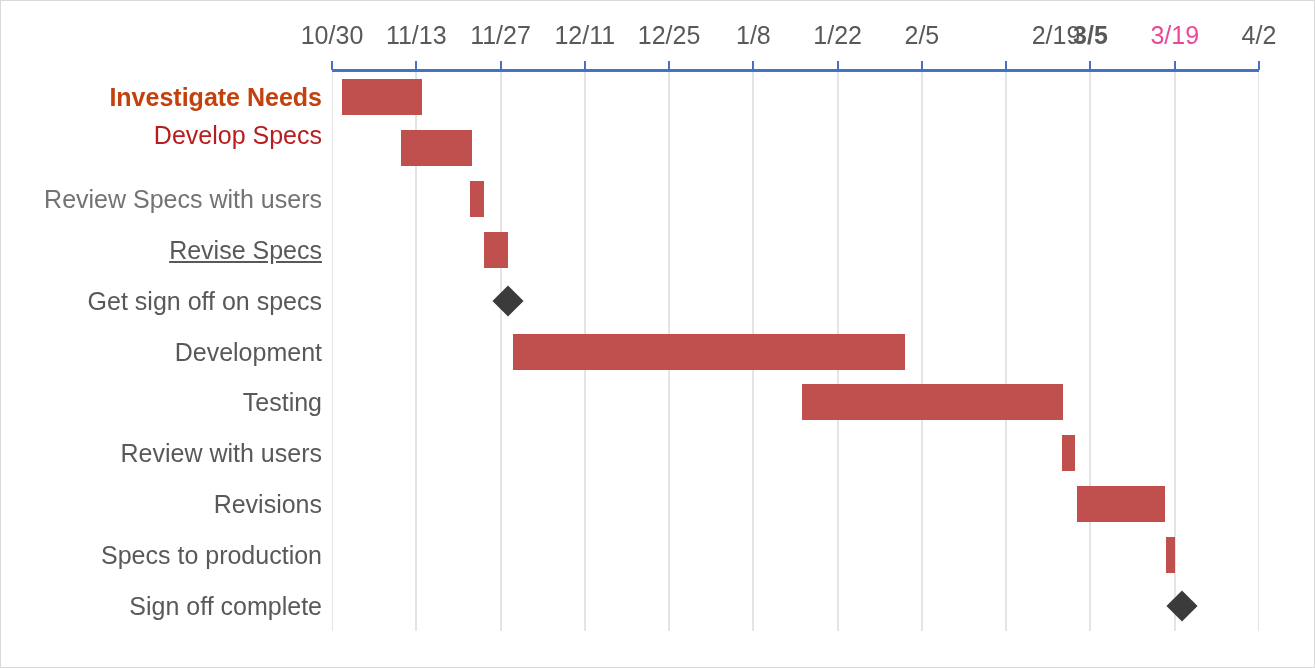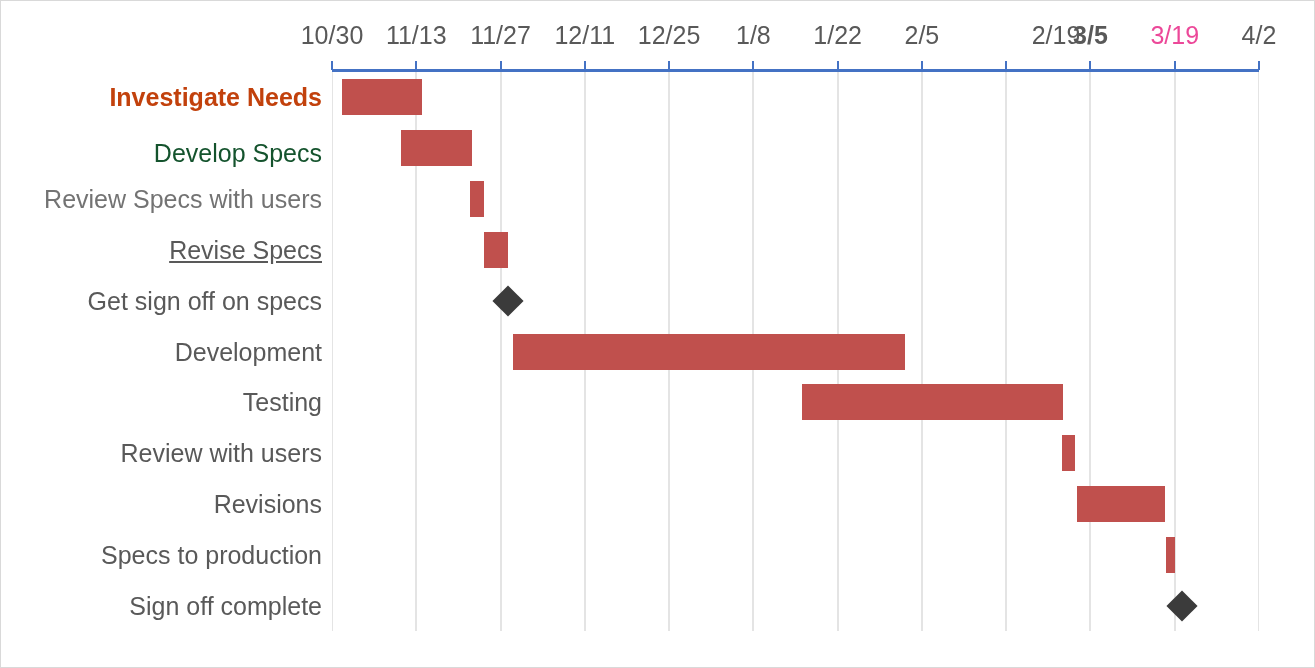--- a/index.html
+++ b/index.html
@@ -131,21 +131,21 @@
       <div class="task-bar" title="Development" style="left: 180.584px; top: 261.5px; width: 392.47px; height: 36px; background: rgb(192, 80, 77);"></div>
       <div class="task-bar" title="Testing" style="left: 469.519px; top: 312.318px; width: 261.847px; height: 36px; background: rgb(192, 80, 77);"></div>
       <div class="task-bar" title="Review with users" style="left: 729.561px; top: 363.136px; width: 13.2429px; height: 36px; background: rgb(192, 80, 77);"></div>
       <div class="task-bar" title="Revisions" style="left: 744.61px; top: 413.955px; width: 88.4864px; height: 36px; background: rgb(192, 80, 77);"></div>
       <div class="task-bar" title="Move to production" style="left: 833.698px; top: 464.773px; width: 9.02922px; height: 36px; background: rgb(192, 80, 77);"></div>
       <div class="milestone" title="Sign off complete" style="left: 838.951px; top: 522.591px; width: 22px; height: 22px; background: rgb(59, 59, 59);"></div>
     </div>
 
   <div id="y-axis-labels">
       <div class="y-cat-label" style="top: 81.4091px; right: 992px; color: #c2410c; font-weight: bold;">Investigate Needs</div>
-      <div class="y-cat-label" style="top: 137px; right: 992px; color: #14532d;">Develop Specs</div>
+      <div class="y-cat-label" style="top: 119px; right: 992px; color: #b91c1c;">Develop Specs</div>
       <div class="y-cat-label" style="top: 183.045px; right: 992px; color: #737373;">Review Specs with users</div>
       <div class="y-cat-label" style="top: 233.864px; right: 992px; color: rgb(89, 89, 89); text-decoration: underline;">Revise Specs</div>
       <div class="y-cat-label" style="top: 284.682px; right: 992px; color: rgb(89, 89, 89);">Get sign off on specs</div>
       <div class="y-cat-label" style="top: 335.5px; right: 992px; color: rgb(89, 89, 89);">Development</div>
       <div class="y-cat-label" style="top: 386.318px; right: 992px; color: rgb(89, 89, 89);">Testing</div>
       <div class="y-cat-label" style="top: 437.136px; right: 992px; color: rgb(89, 89, 89);">Review with users</div>
       <div class="y-cat-label" style="top: 487.955px; right: 992px; color: rgb(89, 89, 89);">Revisions</div>
       <div class="y-cat-label" style="top: 538.773px; right: 992px; color: rgb(89, 89, 89);">Specs to production</div>
       <div class="y-cat-label" style="top: 589.591px; right: 992px; color: rgb(89, 89, 89);">Sign off complete</div>
     </div>

